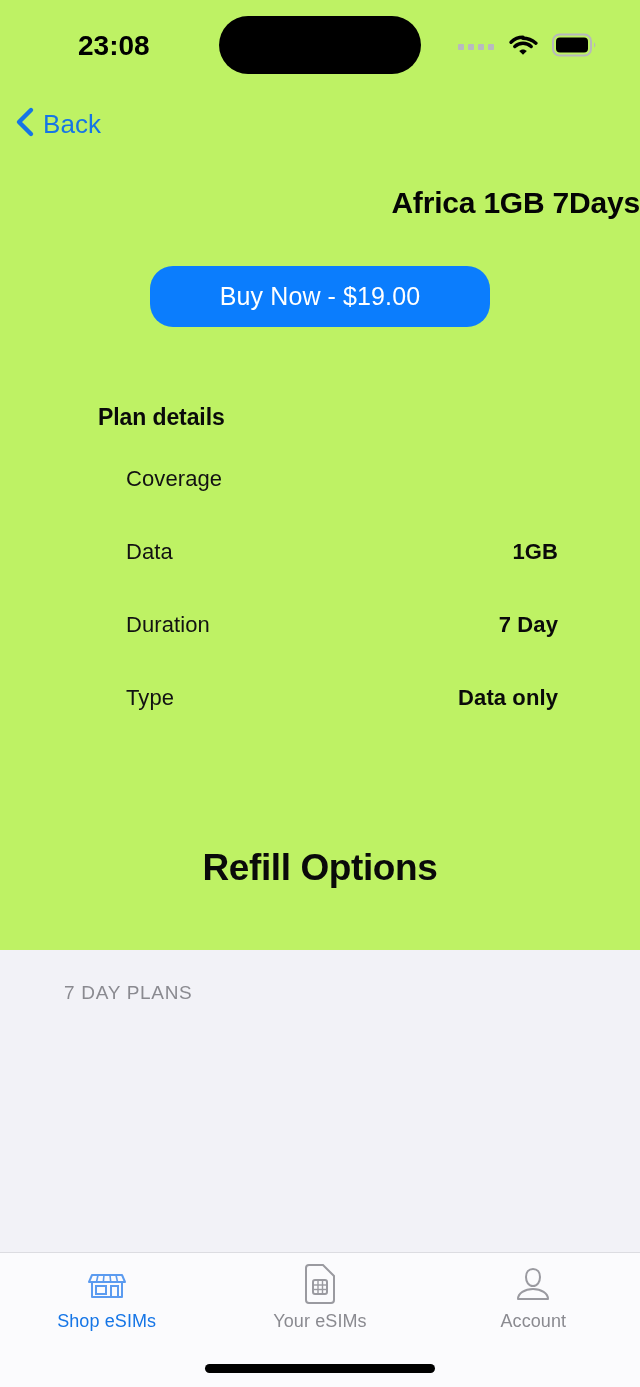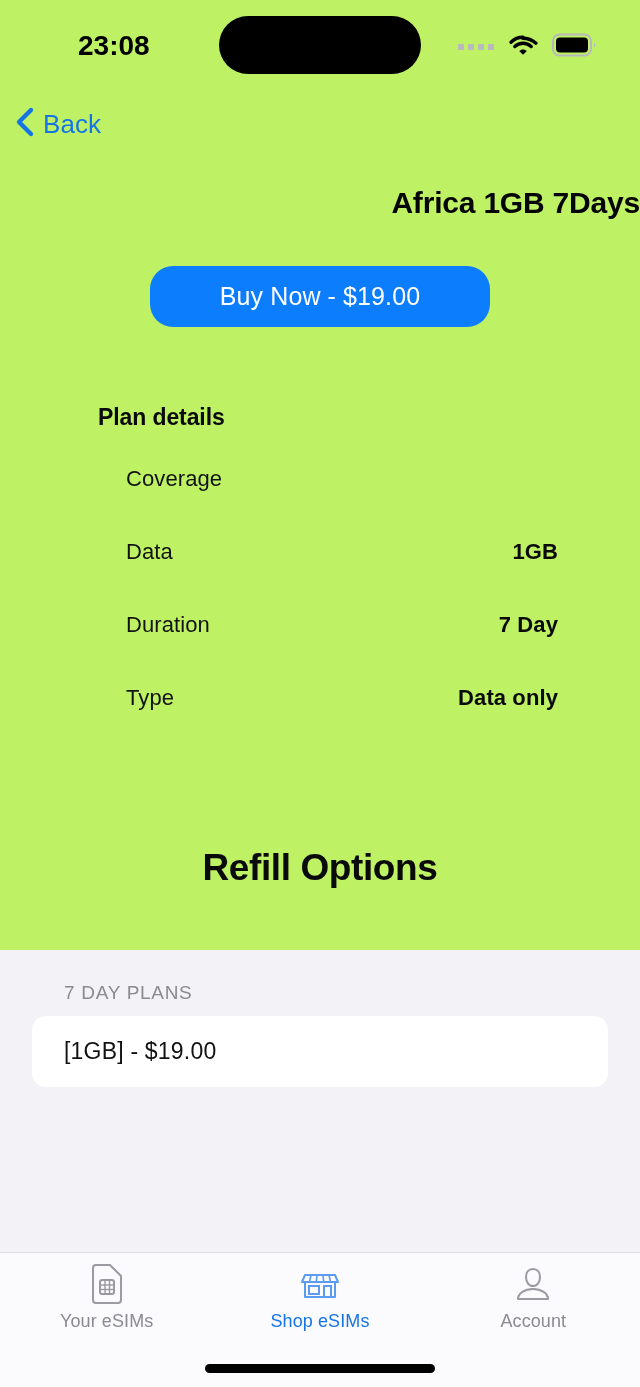--- a/index.html
+++ b/index.html
@@ -337,60 +337,57 @@
     </div>
 
   </div>
 
   <div class="refill-heading">Refill Options</div>
 
   <div class="refill-section">
     <div class="refill-group-label">7 DAY PLANS</div>
 
     <div class="refill-card">
-      <div class="refill-row">
-        <span class="refill-row-text">[1GB]  -  $19.00</span>
-      </div>
     </div>
   </div>
 
   <div class="tab-bar">
-
-    <div class="tab-item">
-      <span class="tab-icon">
-        <svg width="34" height="42" viewBox="0 0 34 42">
-          <path d="M3 5a3 3 0 0 1 3-3h14l11 11v24a3 3 0 0 1-3 3H6a3 3 0 0 1-3-3z" fill="none" stroke="#9a9aa0" stroke-width="2"></path>
-          <rect x="10" y="17" width="14" height="14" rx="2" ry="2" fill="none" stroke="#9a9aa0" stroke-width="2"></rect>
-          <line x1="10" y1="22" x2="24" y2="22" stroke="#9a9aa0" stroke-width="1.4"></line>
-          <line x1="10" y1="26.5" x2="24" y2="26.5" stroke="#9a9aa0" stroke-width="1.4"></line>
-          <line x1="15" y1="17" x2="15" y2="31" stroke="#9a9aa0" stroke-width="1.4"></line>
-          <line x1="19.5" y1="17" x2="19.5" y2="31" stroke="#9a9aa0" stroke-width="1.4"></line>
-        </svg>
-      </span>
-      <span class="tab-label">Your eSIMs</span>
-    </div>
 
     <div class="tab-item active">
       <span class="tab-icon">
         <svg width="40" height="40" viewBox="0 0 40 40">
           <path d="M5 11h30l3 7H2z" fill="none" stroke="#5b9bf0" stroke-width="2" stroke-linejoin="round"></path>
           <line x1="11" y1="11" x2="9.5" y2="18" stroke="#5b9bf0" stroke-width="1.6"></line>
           <line x1="17" y1="11" x2="16.3" y2="18" stroke="#5b9bf0" stroke-width="1.6"></line>
           <line x1="23" y1="11" x2="23.7" y2="18" stroke="#5b9bf0" stroke-width="1.6"></line>
           <line x1="29" y1="11" x2="30.5" y2="18" stroke="#5b9bf0" stroke-width="1.6"></line>
           <path d="M5 18v15h30V18" fill="none" stroke="#5b9bf0" stroke-width="2" stroke-linejoin="round"></path>
           <rect x="9" y="22" width="10" height="8" fill="none" stroke="#5b9bf0" stroke-width="2"></rect>
           <path d="M24 33V22h7v11" fill="none" stroke="#5b9bf0" stroke-width="2"></path>
         </svg>
       </span>
       <span class="tab-label">Shop eSIMs</span>
     </div>
 
     <div class="tab-item">
       <span class="tab-icon">
+        <svg width="34" height="42" viewBox="0 0 34 42">
+          <path d="M3 5a3 3 0 0 1 3-3h14l11 11v24a3 3 0 0 1-3 3H6a3 3 0 0 1-3-3z" fill="none" stroke="#9a9aa0" stroke-width="2"></path>
+          <rect x="10" y="17" width="14" height="14" rx="2" ry="2" fill="none" stroke="#9a9aa0" stroke-width="2"></rect>
+          <line x1="10" y1="22" x2="24" y2="22" stroke="#9a9aa0" stroke-width="1.4"></line>
+          <line x1="10" y1="26.5" x2="24" y2="26.5" stroke="#9a9aa0" stroke-width="1.4"></line>
+          <line x1="15" y1="17" x2="15" y2="31" stroke="#9a9aa0" stroke-width="1.4"></line>
+          <line x1="19.5" y1="17" x2="19.5" y2="31" stroke="#9a9aa0" stroke-width="1.4"></line>
+        </svg>
+      </span>
+      <span class="tab-label">Your eSIMs</span>
+    </div>
+
+    <div class="tab-item">
+      <span class="tab-icon">
         <svg width="38" height="40" viewBox="0 0 38 40">
           <path d="M19 5c4.4 0 7 3.2 7 8s-2.6 9-7 9-7-4.2-7-9 2.6-8 7-8z" fill="none" stroke="#9a9aa0" stroke-width="2"></path>
           <path d="M4 35c0-5.6 6.7-10 15-10s15 4.4 15 10z" fill="none" stroke="#9a9aa0" stroke-width="2" stroke-linejoin="round"></path>
         </svg>
       </span>
       <span class="tab-label">Account</span>
     </div>
 
   </div>
 

